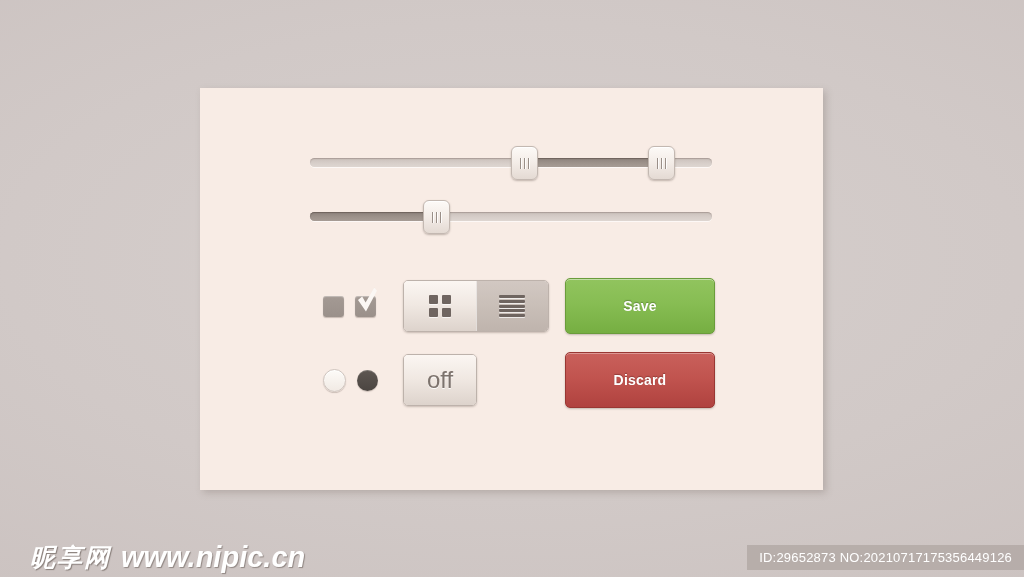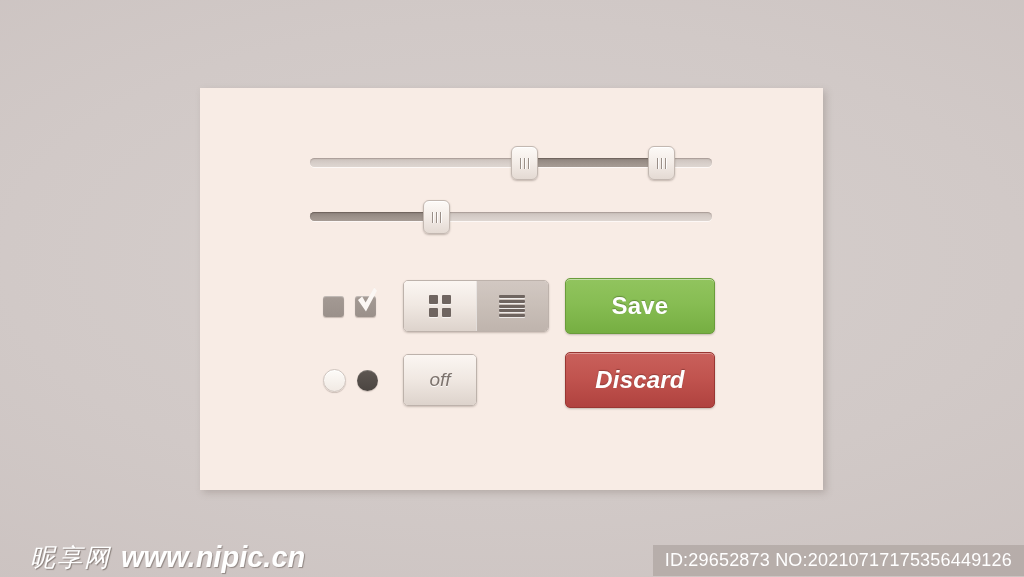--- a/index.html
+++ b/index.html
@@ -168,24 +168,23 @@
     box-shadow: 0 1px 2px rgba(130,115,108,0.40),
                 inset 0 1px 0 rgba(255,255,255,0.85);
   }
   .seg {
     width: 72px;
     height: 50px;
     display: flex;
     align-items: center;
     justify-content: center;
     cursor: pointer;
-    font-size: 19px;
+    font-size: 24px;
     color: #7d736d;
     text-shadow: 0 1px 0 rgba(255,255,255,0.85);
-    font-style: italic;
   }
   .seg.light {
     background: linear-gradient(to bottom, #fbf6f2 0%, #f0e8e2 48%, #ddd3cc 100%);
   }
   .seg.dark {
     background: linear-gradient(to bottom, #d2c8c2 0%, #c9bfb8 48%, #bfb4ad 100%);
     box-shadow: inset 1px 0 0 rgba(255,255,255,0.55);
   }
 
   
@@ -222,75 +221,74 @@
   
   .btn {
     position: absolute;
     left: 365px;
     width: 148px;
     height: 54px;
     border-radius: 5px;
     display: flex;
     align-items: center;
     justify-content: center;
-    font-size: 24px;
+    font-size: 14px;
     font-weight: bold;
     color: #ffffff;
     cursor: pointer;
     letter-spacing: 0.2px;
   }
   .btn.save {
     background: linear-gradient(to bottom, #91c45e 0%, #87bd53 45%, #76ae42 100%);
     border: 1px solid #6a9c3b;
     text-shadow: 0 -1px 1px rgba(70,100,40,0.55);
     box-shadow: inset 0 1px 0 rgba(255,255,255,0.45),
                 0 1px 2px rgba(120,110,100,0.40);
   }
   .btn.discard {
     background: linear-gradient(to bottom, #c9605b 0%, #c1544f 45%, #b0423f 100%);
     border: 1px solid #993733;
     text-shadow: 0 -1px 1px rgba(105,40,38,0.55);
     box-shadow: inset 0 1px 0 rgba(255,255,255,0.35),
                 0 1px 2px rgba(120,110,100,0.40);
-    font-style: italic;
   }
 
   
   #watermark {
     position: absolute;
     left: 30px;
     top: 541px;
     display: flex;
     align-items: center;
     gap: 10px;
   }
   #wm-logo {
     font-size: 25px;
-    font-weight: normal;
+    font-weight: bold;
     color: #ffffff;
     font-style: italic;
     letter-spacing: 2px;
     text-shadow: 1px 1px 1px rgba(120,110,105,0.8);
   }
   #wm-url {
     font-size: 29px;
     font-weight: bold;
     font-style: italic;
     color: #ffffff;
     text-shadow: 1px 1px 1px rgba(120,110,105,0.7);
   }
 
   #idbadge {
     position: absolute;
     right: 0;
     top: 545px;
     padding: 5px 12px;
     background: rgba(175,165,162,0.75);
     color: #ffffff;
-    font-size: 18px;
+    font-size: 13px;
     letter-spacing: 0.2px;
     white-space: nowrap;
   }
 </style>
 </head>
 <body>
 
 <div id="stage">
 
   <div id="card">

